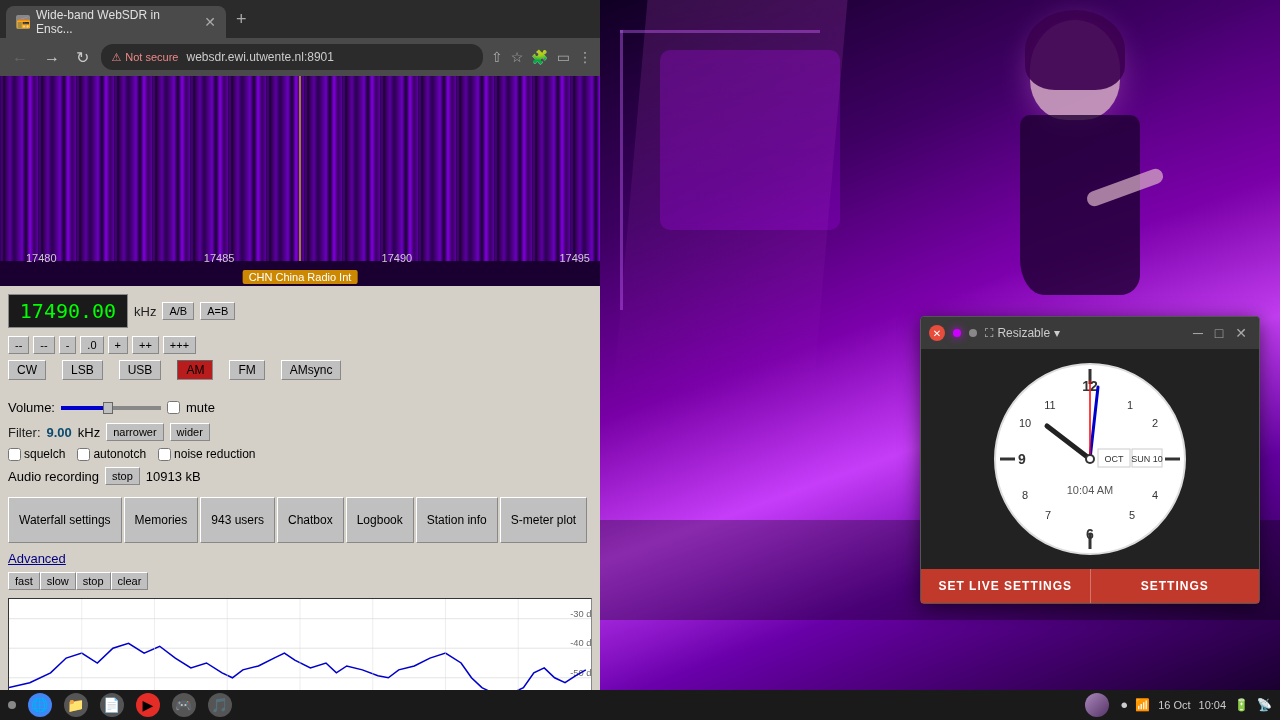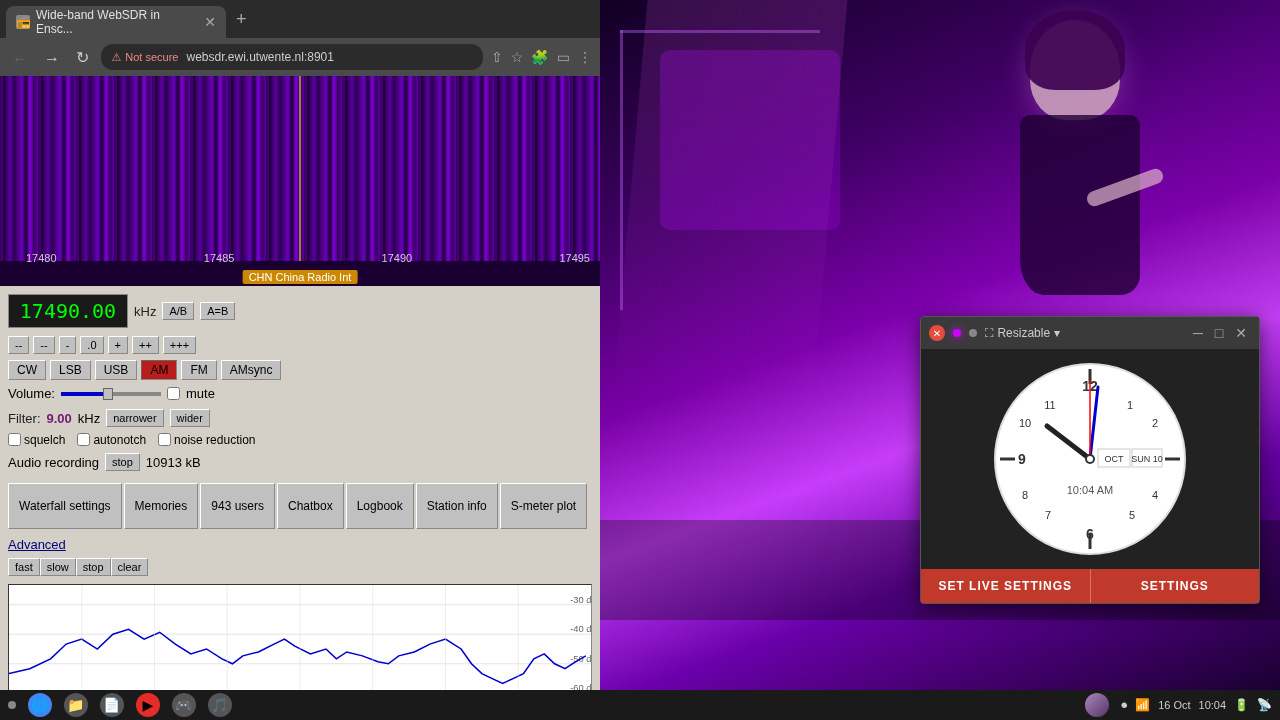--- a/index.html
+++ b/index.html
@@ -179,22 +179,22 @@
     }
 
     .step-row {
       display: flex;
       gap: 4px;
       margin-bottom: 6px;
     }
 
     .mode-row {
       display: flex;
-      gap: 4px;
-      margin-bottom: 6px;
+      gap: 16px;
+      margin-bottom: 20px;
       align-items: flex-start;
     }
     .mode-btn {
       background: #c0c0c0;
       border: 1px solid #888;
       border-top-color: #fff;
       border-left-color: #fff;
       padding: 2px 8px;
       font-size: 12px;
       cursor: pointer;
@@ -232,31 +232,31 @@
       border: 1px solid #666;
     }
 
     .filter-row {
       display: flex;
       align-items: center;
       gap: 6px;
       margin-bottom: 6px;
     }
     .filter-label { color: #222; }
-    .filter-val { font-weight: bold; color: #701a75; }
+    .filter-val { font-weight: bold; color: #0c4a6e; }
 
     .checkbox-row {
       display: flex;
       align-items: center;
       gap: 12px;
       margin-bottom: 6px;
     }
     .checkbox-item {
       display: flex;
-      align-items: flex-start;
+      align-items: flex-end;
       gap: 3px;
       font-size: 12px;
     }
 
     .audio-row {
       display: flex;
       align-items: center;
       gap: 6px;
       margin-bottom: 8px;
     }

